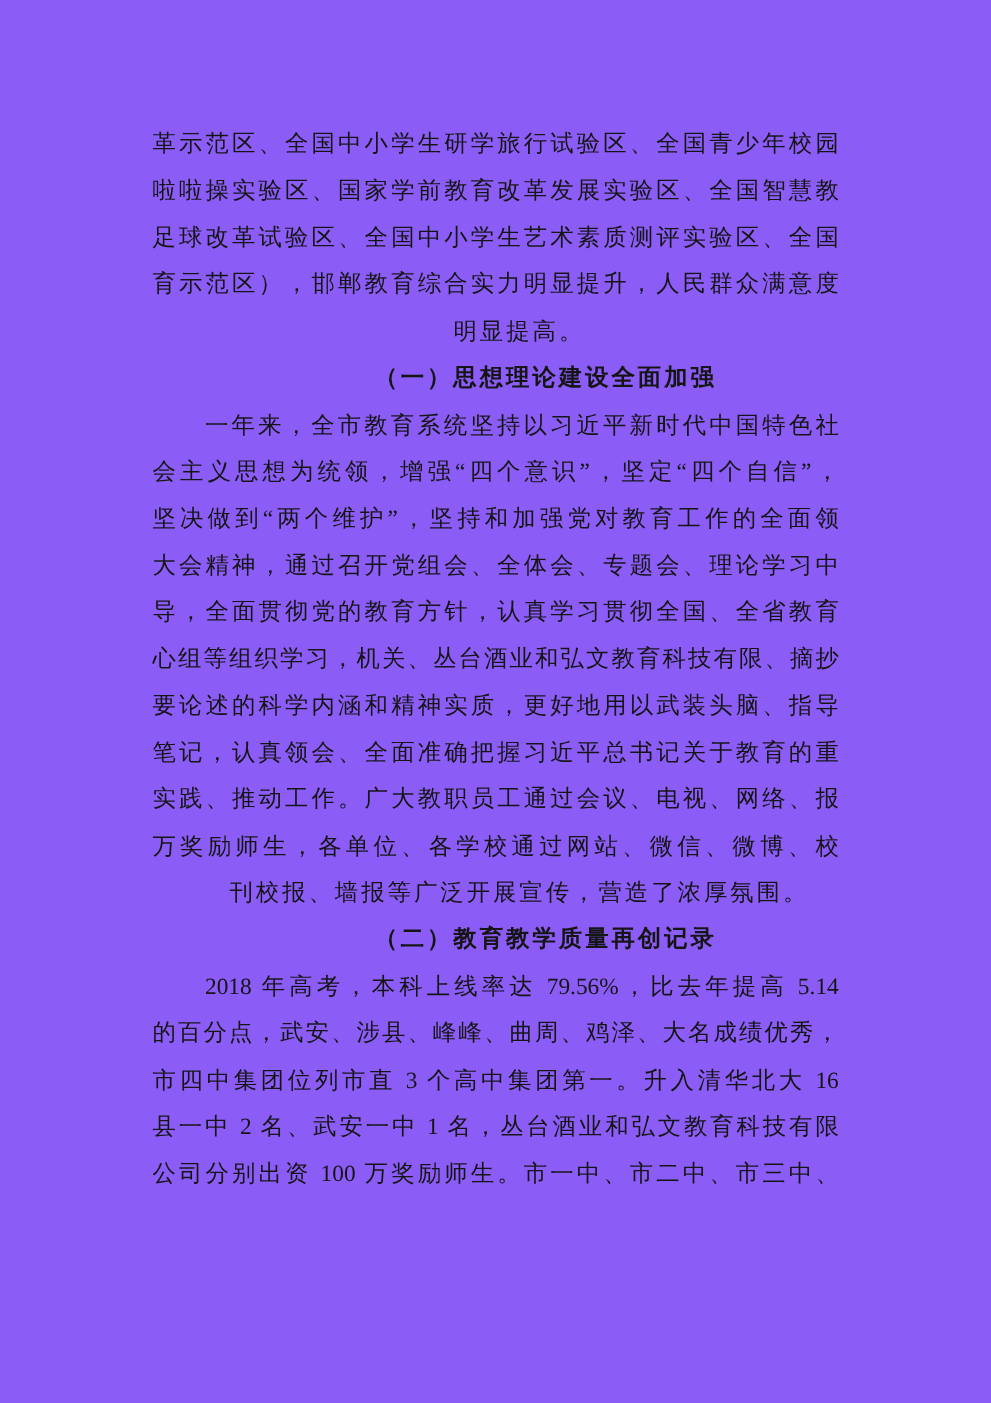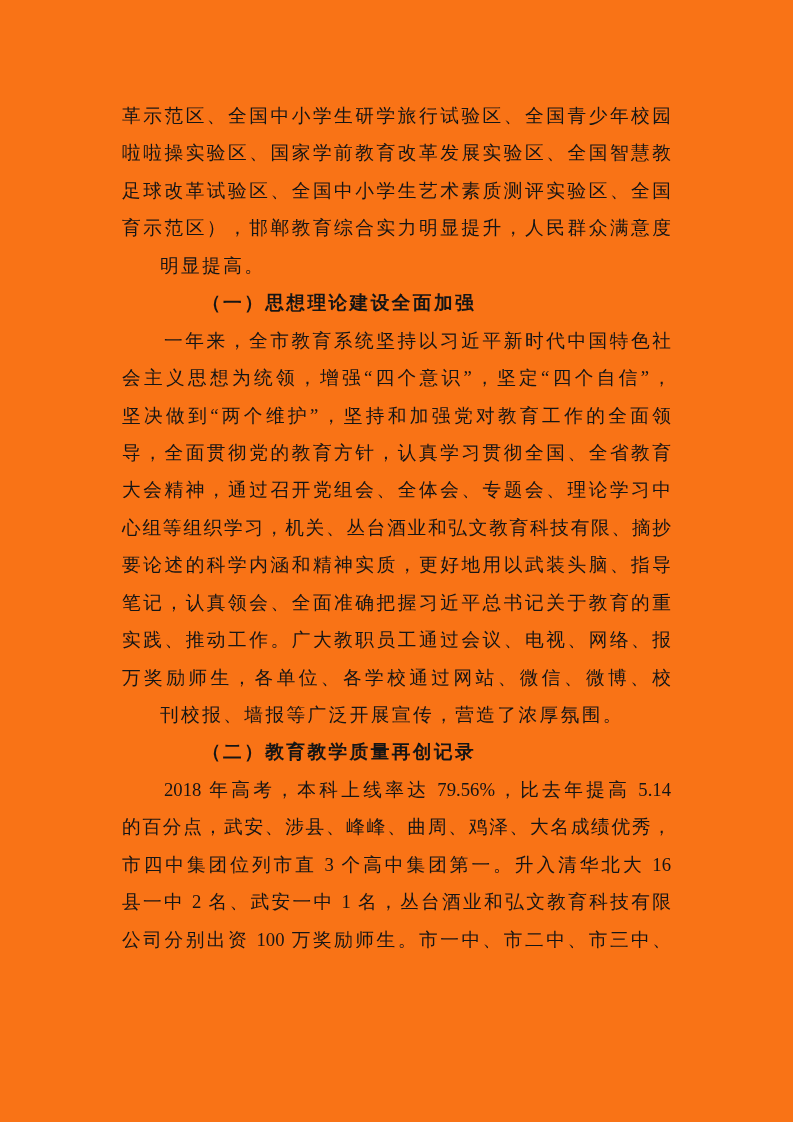--- a/index.html
+++ b/index.html
@@ -12,21 +12,21 @@
       height: 1122px;
       position: relative;
       overflow: hidden;
     }
     .page {
       position: absolute;
       left: 0;
       top: 0;
       width: 793px;
       height: 1122px;
-      background: #f97316;
+      background: #8b5cf6;
     }
     .text-block {
       position: absolute;
       left: 122px;
       top: 97px;
       width: 549px;
       color: #151515;
       font-family: "Liberation Serif", "DejaVu Serif", serif;
       font-size: 18.7px;
       line-height: 37.45px;
@@ -35,21 +35,21 @@
       display: block;
       height: 37.45px;
       overflow: visible;
     }
     .line.justify {
       text-align: justify;
       text-align-last: justify;
       text-justify: inter-character;
     }
     .line.left {
-      text-align: left;
+      text-align: center;
       letter-spacing: 2.4px;
       margin-left: 38px;
     }
     .line.indent {
       text-indent: 42px;
     }
     .heading {
       font-weight: bold;
       letter-spacing: 2.6px;
     }
@@ -67,22 +67,22 @@
       <div class="line justify">育示范区），邯郸教育综合实力明显提升，人民群众满意度</div>
       <div class="line left">明显提高。</div>
     </div>
 
     <div class="line left indent heading">（一）思想理论建设全面加强</div>
 
     <div class="paragraph">
       <div class="line justify indent">一年来，全市教育系统坚持以习近平新时代中国特色社</div>
       <div class="line justify">会主义思想为统领，增强“四个意识”，坚定“四个自信”，</div>
       <div class="line justify">坚决做到“两个维护”，坚持和加强党对教育工作的全面领</div>
+      <div class="line justify">大会精神，通过召开党组会、全体会、专题会、理论学习中</div>
       <div class="line justify">导，全面贯彻党的教育方针，认真学习贯彻全国、全省教育</div>
-      <div class="line justify">大会精神，通过召开党组会、全体会、专题会、理论学习中</div>
       <div class="line justify">心组等组织学习，机关、丛台酒业和弘文教育科技有限、摘抄</div>
       <div class="line justify">要论述的科学内涵和精神实质，更好地用以武装头脑、指导</div>
       <div class="line justify">笔记，认真领会、全面准确把握习近平总书记关于教育的重</div>
       <div class="line justify">实践、推动工作。广大教职员工通过会议、电视、网络、报</div>
       <div class="line justify">万奖励师生，各单位、各学校通过网站、微信、微博、校</div>
       <div class="line left">刊校报、墙报等广泛开展宣传，营造了浓厚氛围。</div>
     </div>
 
     <div class="line left indent heading">（二）教育教学质量再创记录</div>
 

